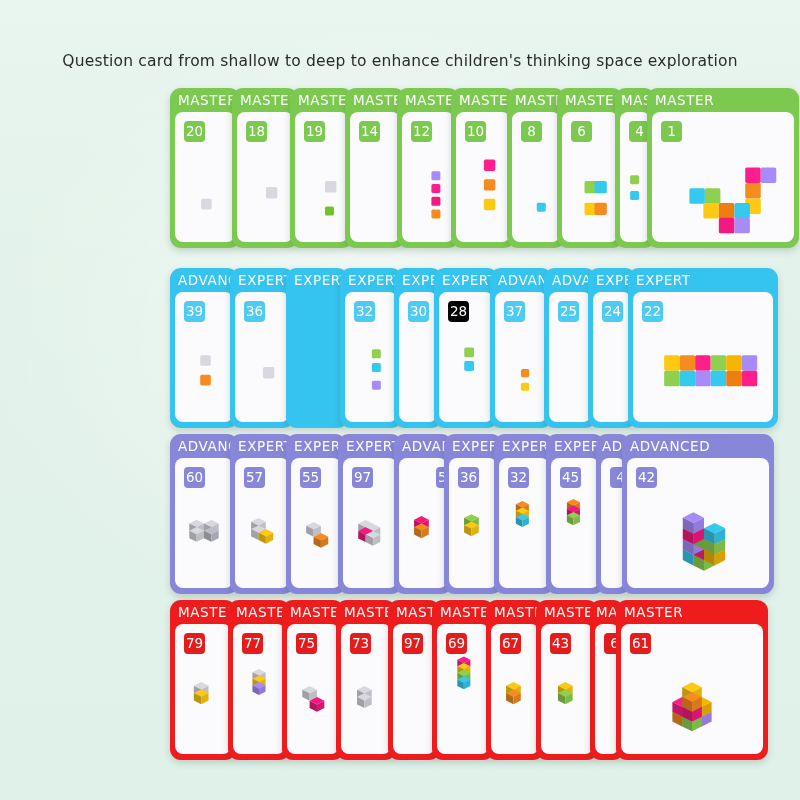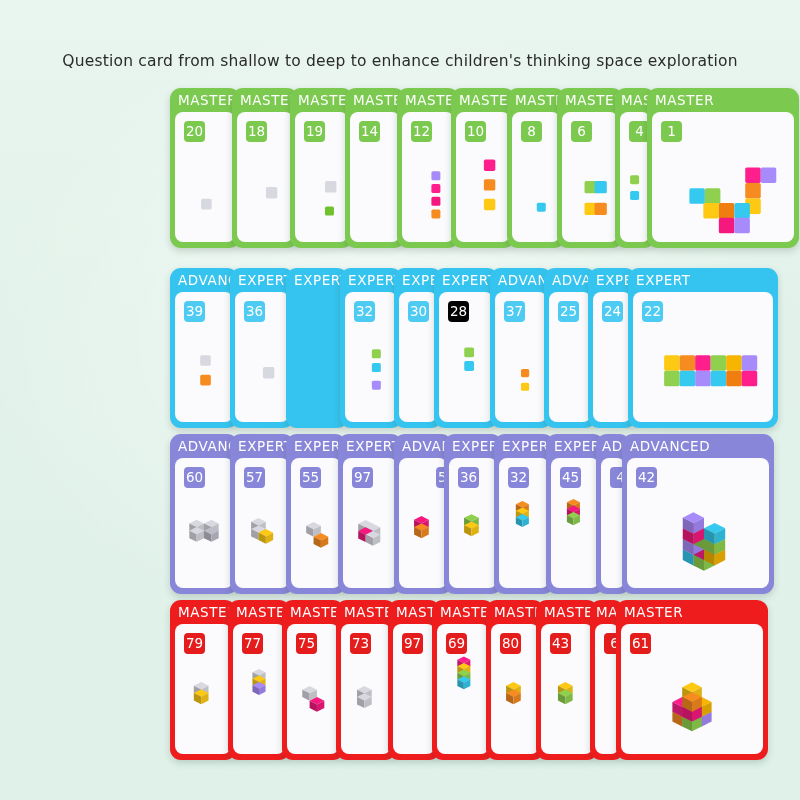--- a/index.html
+++ b/index.html
@@ -741,21 +741,21 @@
     <polygon points="19.04,36 27.04,40 27.04,48 19.04,44" fill="#2795b1"></polygon>
     <polygon points="35.04,36 27.04,40 27.04,48 35.04,44" fill="#2fb1d2"></polygon>
   </g>
               </svg>
             </div>
           </div>
         </div>
         <div class="card" style="left: 316px; width: 58px; height: 160px; background: rgb(238, 28, 28); z-index: 7;">
           <div class="label">MASTER</div>
           <div class="face">
-            <div class="badge" style="background: rgb(228, 28, 28);">80</div>
+            <div class="badge" style="background: rgb(228, 28, 28);">67</div>
             <div class="art">
               <svg viewBox="0 0 48 120" preserveAspectRatio="xMidYMid meet">
                 <g>
     <polygon points="22.080000000000002,39.3 31.080000000000002,43.8 22.080000000000002,48.3 13.080000000000002,43.8" fill="#fdc913"></polygon>
     <polygon points="13.080000000000002,43.8 22.080000000000002,48.3 22.080000000000002,57.3 13.080000000000002,52.8" fill="#bb950e"></polygon>
     <polygon points="31.080000000000002,43.8 22.080000000000002,48.3 22.080000000000002,57.3 31.080000000000002,52.8" fill="#dfb111"></polygon>
   </g>
                 <g>
     <polygon points="22.080000000000002,48.3 31.080000000000002,52.8 22.080000000000002,57.3 13.080000000000002,52.8" fill="#f68b1f"></polygon>
     <polygon points="13.080000000000002,52.8 22.080000000000002,57.3 22.080000000000002,66.3 13.080000000000002,61.8" fill="#b66717"></polygon>

